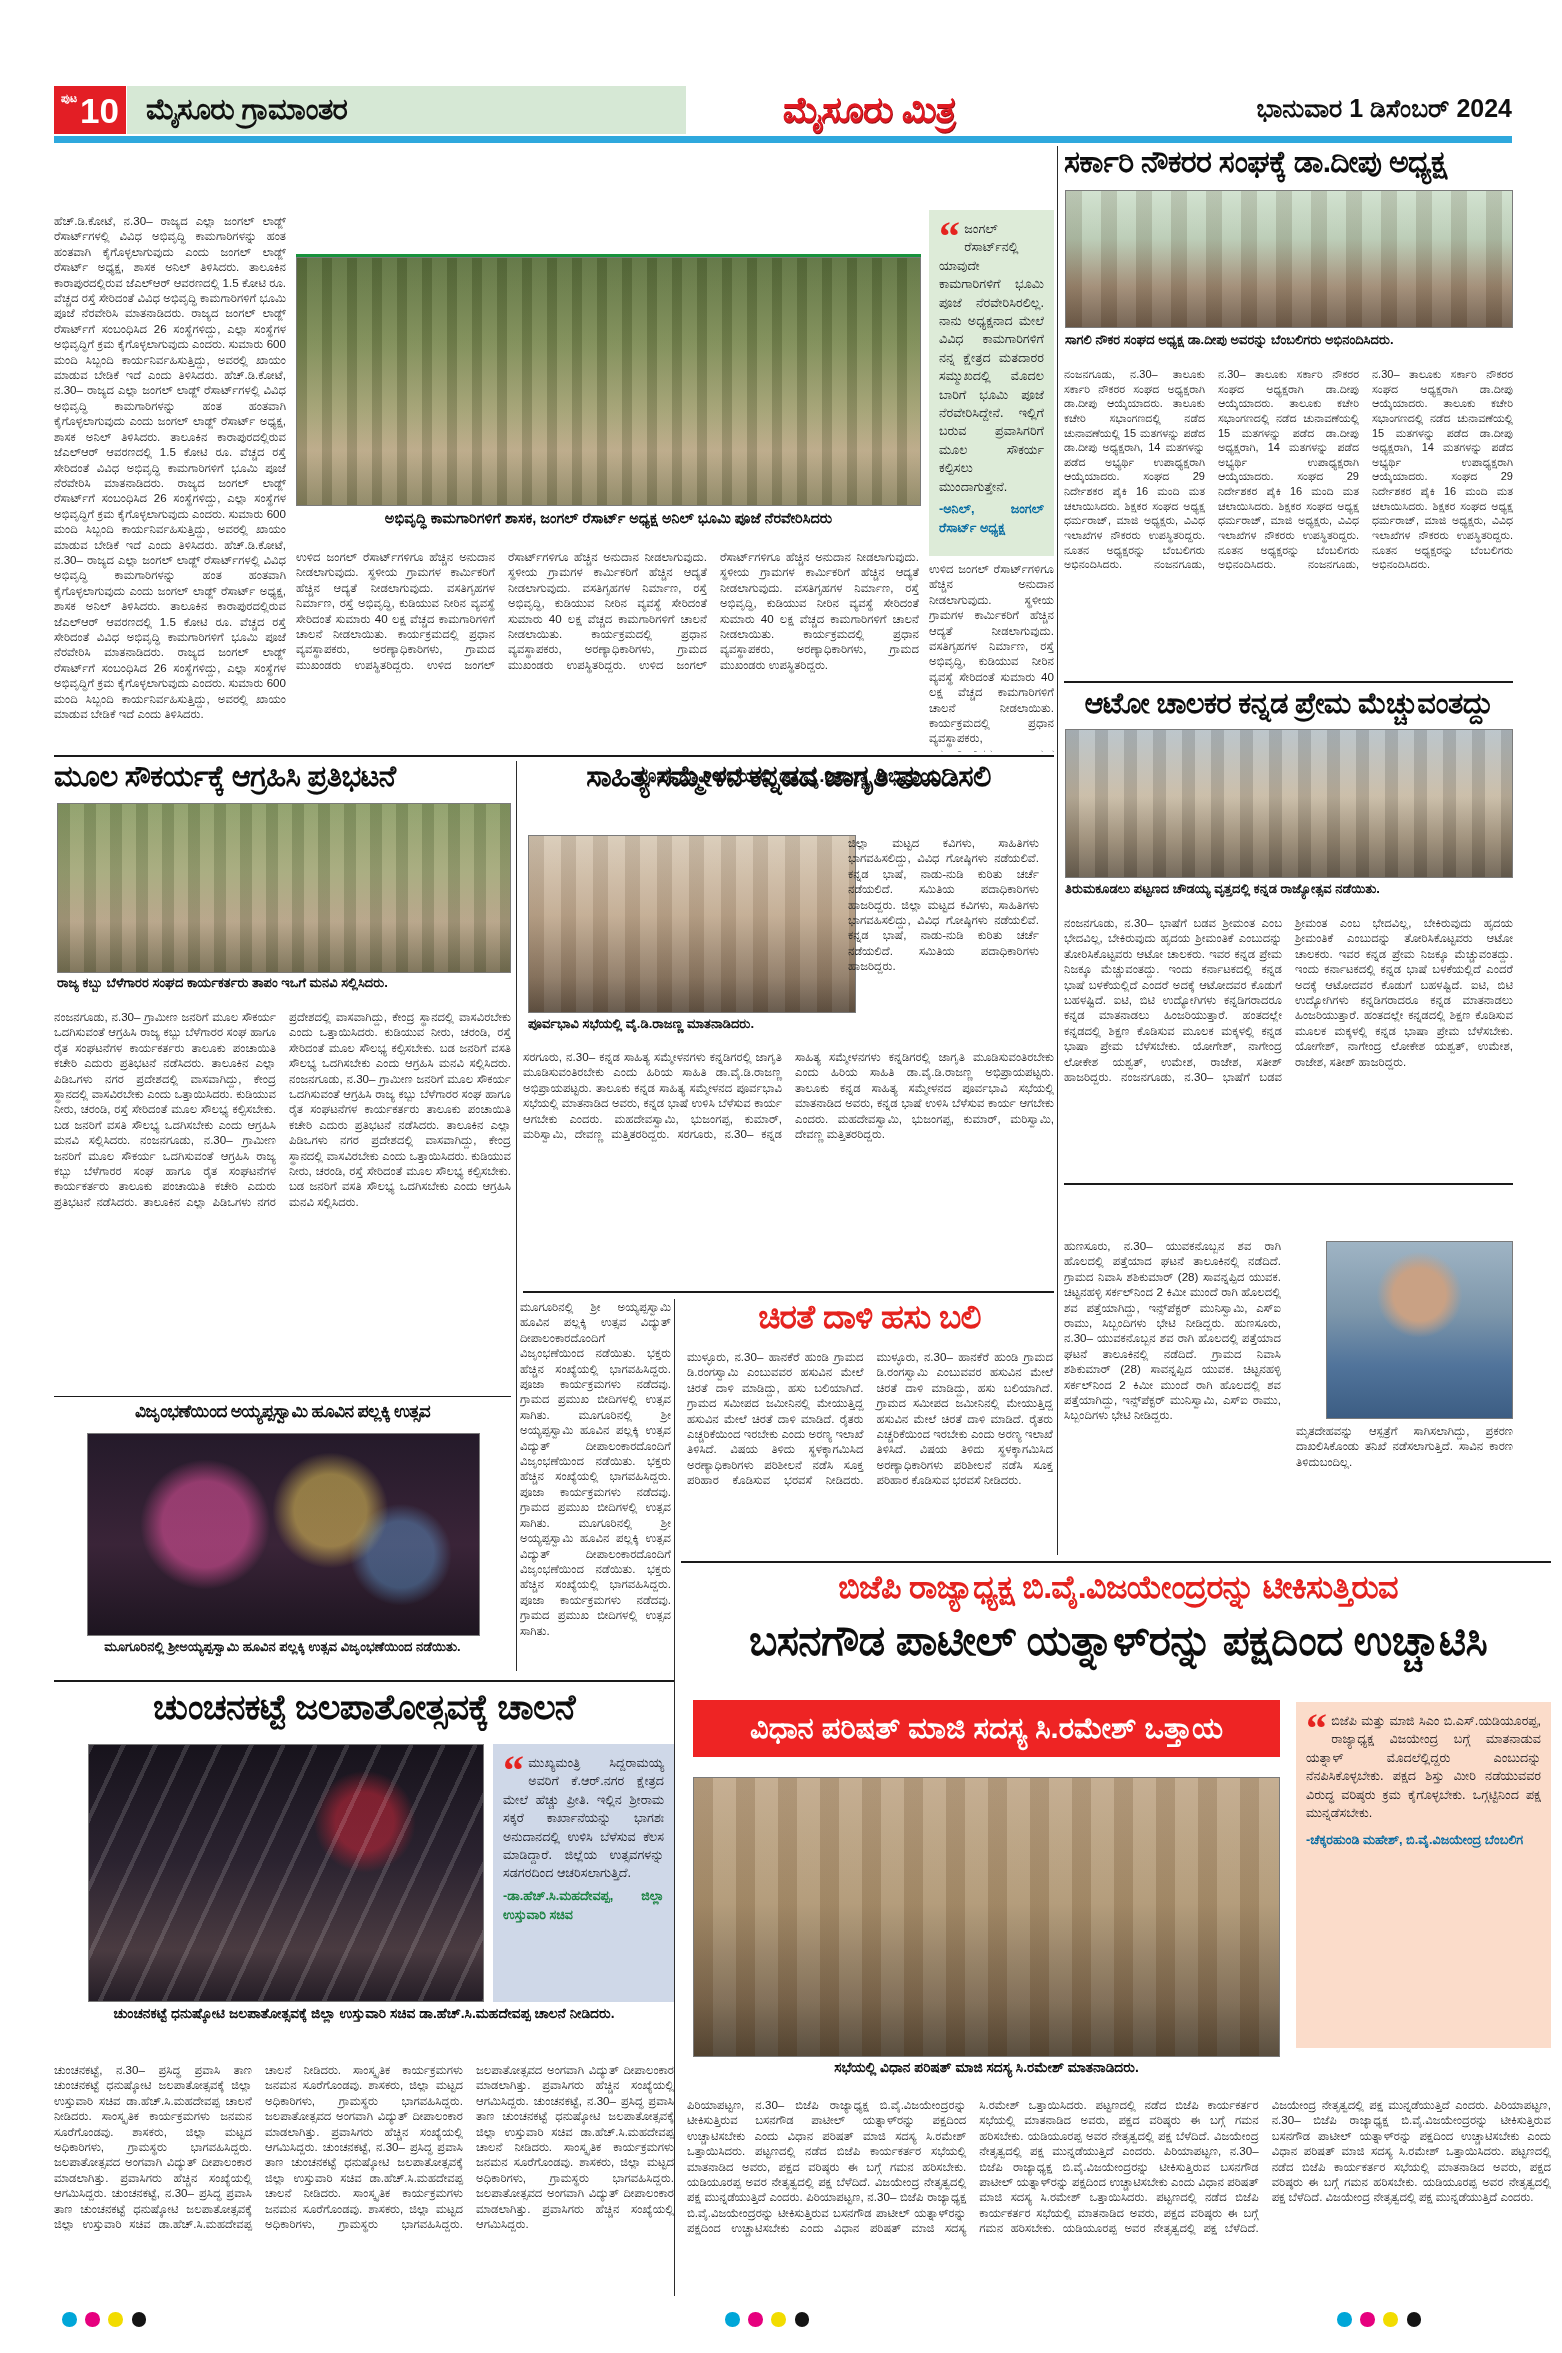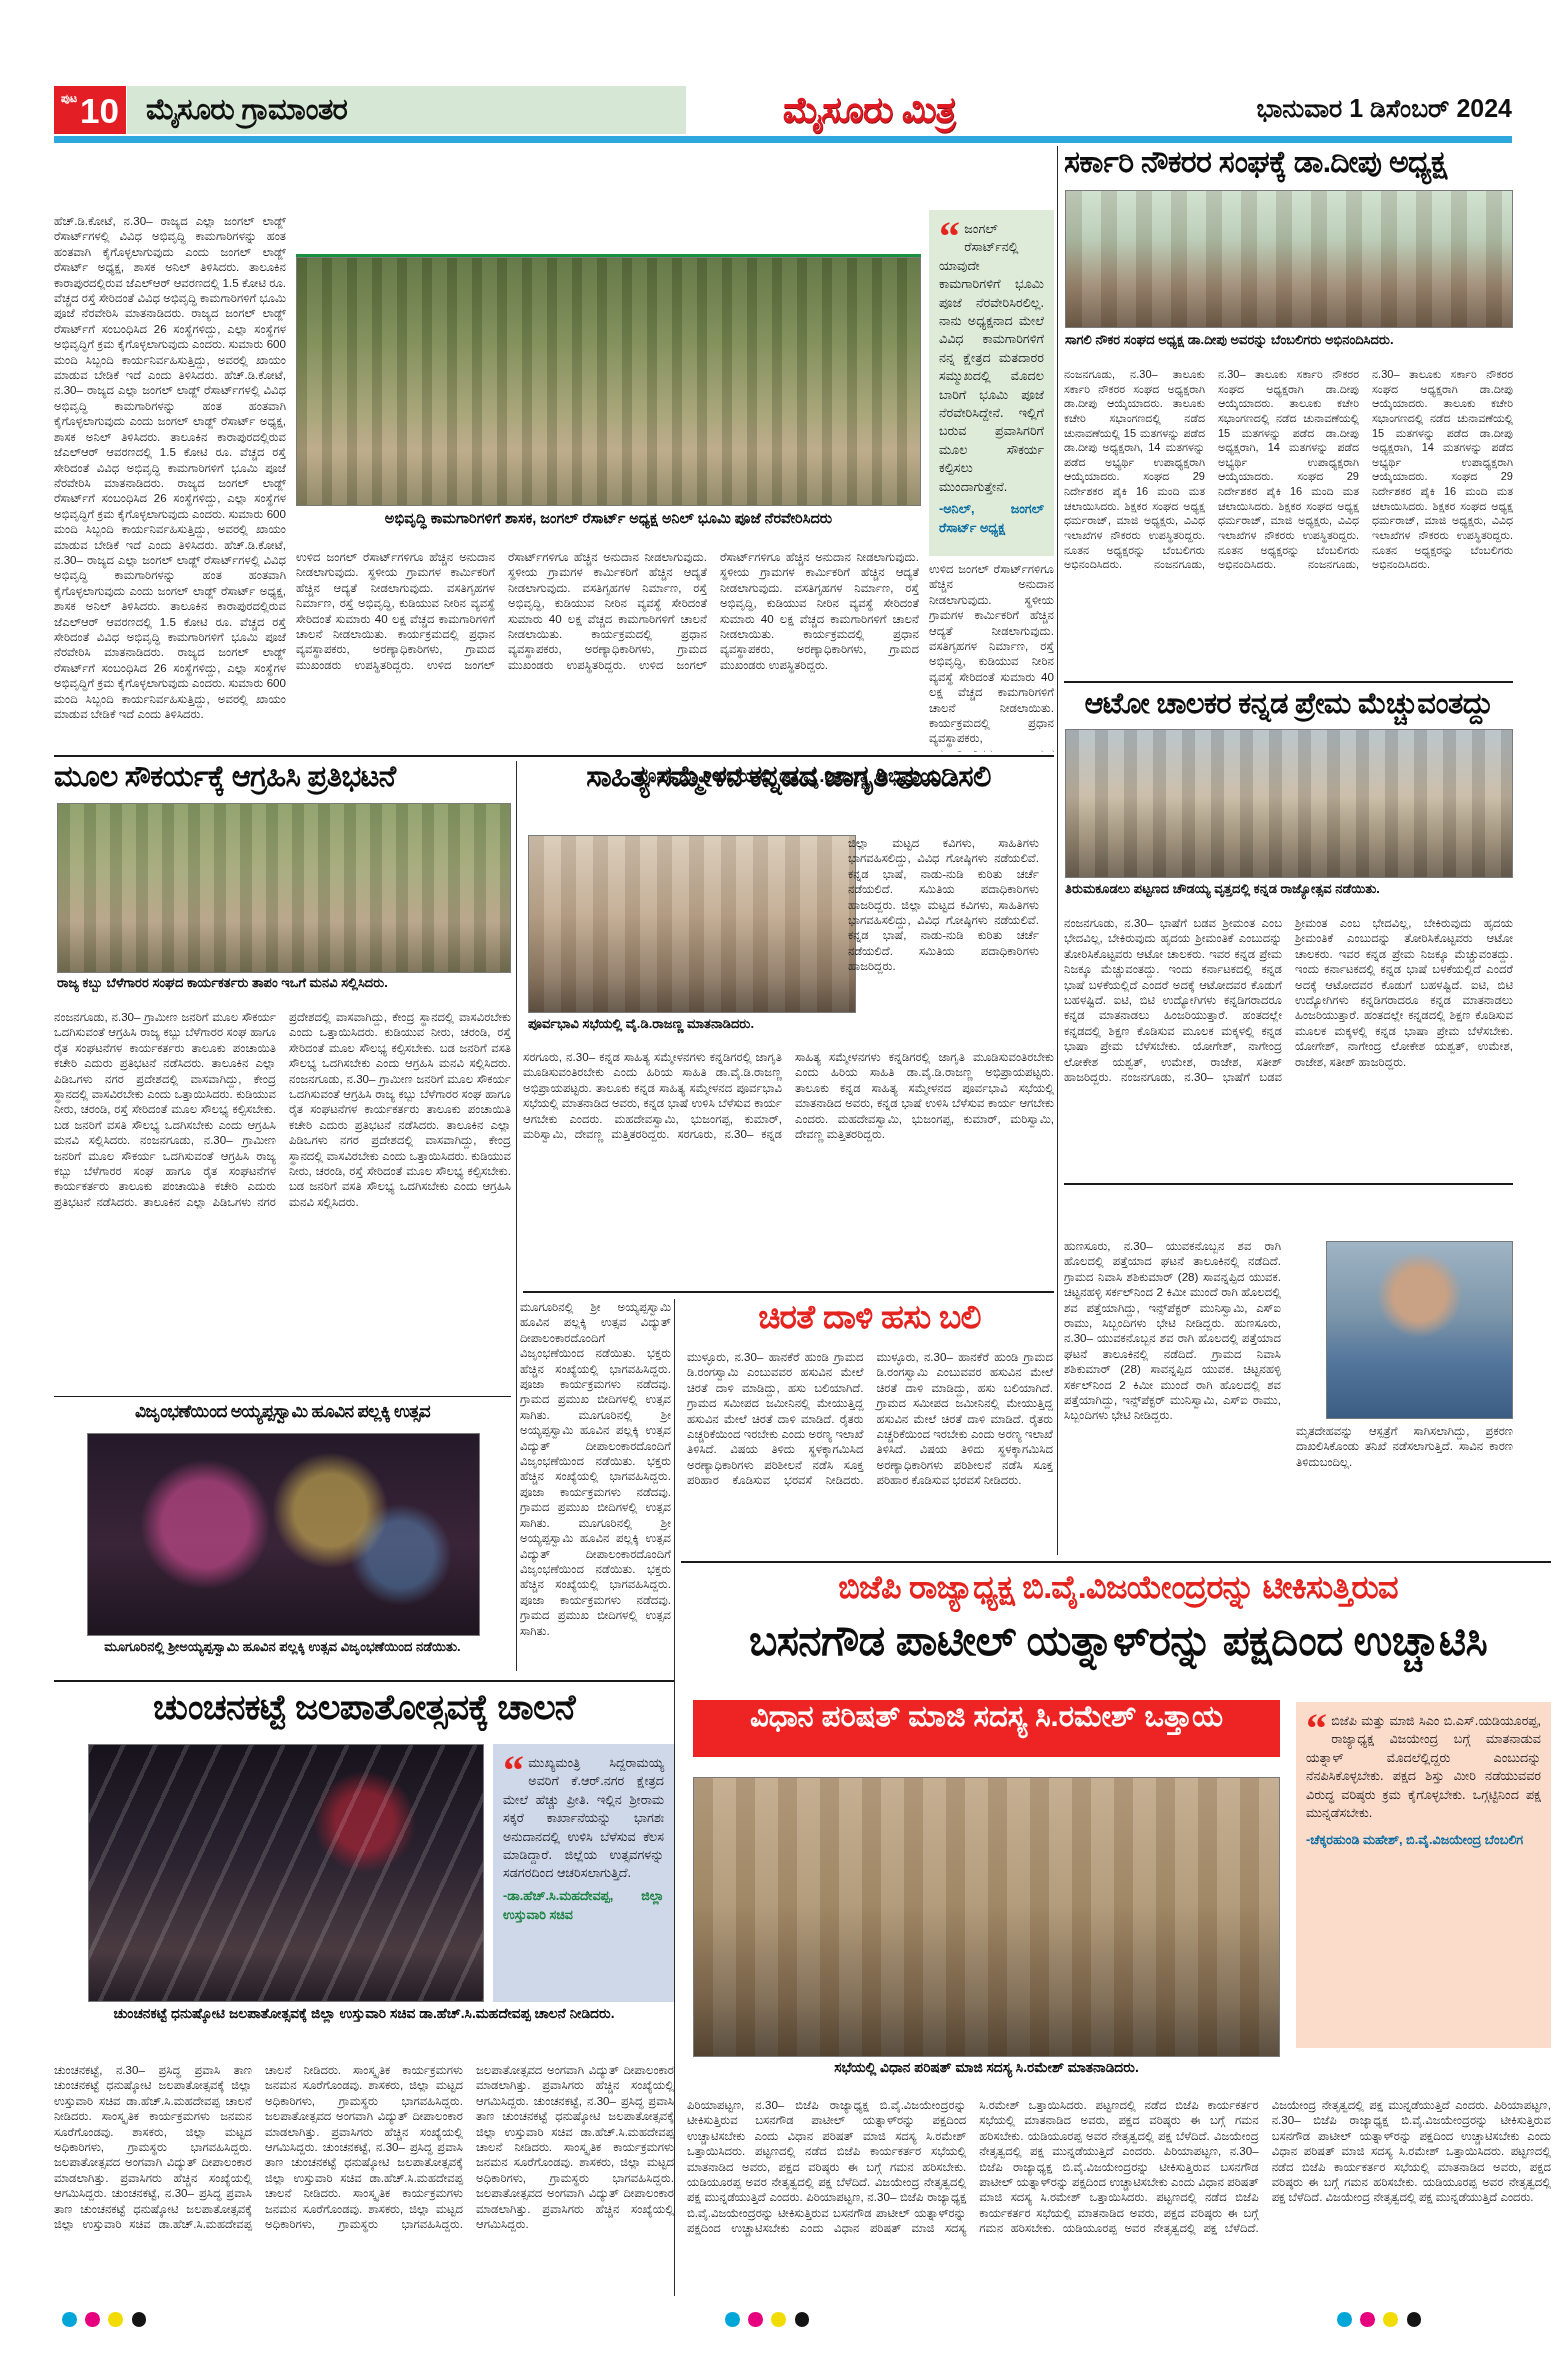--- a/index.html
+++ b/index.html
@@ -128,21 +128,21 @@
 
   <div class="abs body-text" style="left:520px;top:1299px;width:151px;height:372px;">ಮೂಗೂರಿನಲ್ಲಿ ಶ್ರೀ ಅಯ್ಯಪ್ಪಸ್ವಾಮಿ ಹೂವಿನ ಪಲ್ಲಕ್ಕಿ ಉತ್ಸವ ವಿದ್ಯುತ್ ದೀಪಾಲಂಕಾರದೊಂದಿಗೆ ವಿಜೃಂಭಣೆಯಿಂದ ನಡೆಯಿತು. ಭಕ್ತರು ಹೆಚ್ಚಿನ ಸಂಖ್ಯೆಯಲ್ಲಿ ಭಾಗವಹಿಸಿದ್ದರು. ಪೂಜಾ ಕಾರ್ಯಕ್ರಮಗಳು ನಡೆದವು. ಗ್ರಾಮದ ಪ್ರಮುಖ ಬೀದಿಗಳಲ್ಲಿ ಉತ್ಸವ ಸಾಗಿತು. ಮೂಗೂರಿನಲ್ಲಿ ಶ್ರೀ ಅಯ್ಯಪ್ಪಸ್ವಾಮಿ ಹೂವಿನ ಪಲ್ಲಕ್ಕಿ ಉತ್ಸವ ವಿದ್ಯುತ್ ದೀಪಾಲಂಕಾರದೊಂದಿಗೆ ವಿಜೃಂಭಣೆಯಿಂದ ನಡೆಯಿತು. ಭಕ್ತರು ಹೆಚ್ಚಿನ ಸಂಖ್ಯೆಯಲ್ಲಿ ಭಾಗವಹಿಸಿದ್ದರು. ಪೂಜಾ ಕಾರ್ಯಕ್ರಮಗಳು ನಡೆದವು. ಗ್ರಾಮದ ಪ್ರಮುಖ ಬೀದಿಗಳಲ್ಲಿ ಉತ್ಸವ ಸಾಗಿತು. ಮೂಗೂರಿನಲ್ಲಿ ಶ್ರೀ ಅಯ್ಯಪ್ಪಸ್ವಾಮಿ ಹೂವಿನ ಪಲ್ಲಕ್ಕಿ ಉತ್ಸವ ವಿದ್ಯುತ್ ದೀಪಾಲಂಕಾರದೊಂದಿಗೆ ವಿಜೃಂಭಣೆಯಿಂದ ನಡೆಯಿತು. ಭಕ್ತರು ಹೆಚ್ಚಿನ ಸಂಖ್ಯೆಯಲ್ಲಿ ಭಾಗವಹಿಸಿದ್ದರು. ಪೂಜಾ ಕಾರ್ಯಕ್ರಮಗಳು ನಡೆದವು. ಗ್ರಾಮದ ಪ್ರಮುಖ ಬೀದಿಗಳಲ್ಲಿ ಉತ್ಸವ ಸಾಗಿತು.</div>
 
   <div class="abs vrule" style="left:674px;top:1299px;height:997px;"></div>
   <div class="abs hl center" style="left:681px;top:1300px;width:377px;height:42px;font-size:33px;color:#e5231f;">ಚಿರತೆ ದಾಳಿ ಹಸು ಬಲಿ</div>
   <div class="abs body-text cols-2" style="left:687px;top:1349px;width:366px;height:206px;">ಮುಳ್ಳೂರು, ನ.30– ಹಾನಕೆರೆ ಹುಂಡಿ ಗ್ರಾಮದ ಡಿ.ರಂಗಸ್ವಾಮಿ ಎಂಬುವವರ ಹಸುವಿನ ಮೇಲೆ ಚಿರತೆ ದಾಳಿ ಮಾಡಿದ್ದು, ಹಸು ಬಲಿಯಾಗಿದೆ. ಗ್ರಾಮದ ಸಮೀಪದ ಜಮೀನಿನಲ್ಲಿ ಮೇಯುತ್ತಿದ್ದ ಹಸುವಿನ ಮೇಲೆ ಚಿರತೆ ದಾಳಿ ಮಾಡಿದೆ. ರೈತರು ಎಚ್ಚರಿಕೆಯಿಂದ ಇರಬೇಕು ಎಂದು ಅರಣ್ಯ ಇಲಾಖೆ ತಿಳಿಸಿದೆ. ವಿಷಯ ತಿಳಿದು ಸ್ಥಳಕ್ಕಾಗಮಿಸಿದ ಅರಣ್ಯಾಧಿಕಾರಿಗಳು ಪರಿಶೀಲನೆ ನಡೆಸಿ ಸೂಕ್ತ ಪರಿಹಾರ ಕೊಡಿಸುವ ಭರವಸೆ ನೀಡಿದರು. ಮುಳ್ಳೂರು, ನ.30– ಹಾನಕೆರೆ ಹುಂಡಿ ಗ್ರಾಮದ ಡಿ.ರಂಗಸ್ವಾಮಿ ಎಂಬುವವರ ಹಸುವಿನ ಮೇಲೆ ಚಿರತೆ ದಾಳಿ ಮಾಡಿದ್ದು, ಹಸು ಬಲಿಯಾಗಿದೆ. ಗ್ರಾಮದ ಸಮೀಪದ ಜಮೀನಿನಲ್ಲಿ ಮೇಯುತ್ತಿದ್ದ ಹಸುವಿನ ಮೇಲೆ ಚಿರತೆ ದಾಳಿ ಮಾಡಿದೆ. ರೈತರು ಎಚ್ಚರಿಕೆಯಿಂದ ಇರಬೇಕು ಎಂದು ಅರಣ್ಯ ಇಲಾಖೆ ತಿಳಿಸಿದೆ. ವಿಷಯ ತಿಳಿದು ಸ್ಥಳಕ್ಕಾಗಮಿಸಿದ ಅರಣ್ಯಾಧಿಕಾರಿಗಳು ಪರಿಶೀಲನೆ ನಡೆಸಿ ಸೂಕ್ತ ಪರಿಹಾರ ಕೊಡಿಸುವ ಭರವಸೆ ನೀಡಿದರು.</div>
 
   <div class="abs hrule" style="left:681px;top:1561px;width:870px;"></div>
   <div class="abs hl center" style="left:687px;top:1571px;width:862px;height:41px;font-size:32px;color:#e5231f;">ಬಿಜೆಪಿ ರಾಜ್ಯಾಧ್ಯಕ್ಷ ಬಿ.ವೈ.ವಿಜಯೇಂದ್ರರನ್ನು ಟೀಕಿಸುತ್ತಿರುವ</div>
   <div class="abs hl center" style="left:687px;top:1619px;width:862px;height:65px;font-size:42px;">ಬಸನಗೌಡ ಪಾಟೀಲ್ ಯತ್ನಾಳ್‌ರನ್ನು ಪಕ್ಷದಿಂದ ಉಚ್ಚಾಟಿಸಿ</div>
-  <div class="abs" style="left:693px;top:1700px;width:587px;height:57px;background:#ee2424;display:flex;align-items:flex-start;justify-content:center;">
+  <div class="abs" style="left:693px;top:1700px;width:587px;height:57px;background:#ee2424;display:flex;align-items:center;justify-content:center;">
     <span style="color:#fff;font-weight:bold;font-size:29px;">ವಿಧಾನ ಪರಿಷತ್ ಮಾಜಿ ಸದಸ್ಯ ಸಿ.ರಮೇಶ್ ಒತ್ತಾಯ</span>
   </div>
   <div class="abs quote-box" style="left:1296px;top:1702px;width:255px;height:346px;background:#fbdcca;">
     <span class="quote-mark">“</span><span>ಬಿಜೆಪಿ ಮತ್ತು ಮಾಜಿ ಸಿಎಂ ಬಿ.ಎಸ್.ಯಡಿಯೂರಪ್ಪ, ರಾಜ್ಯಾಧ್ಯಕ್ಷ ವಿಜಯೇಂದ್ರ ಬಗ್ಗೆ ಮಾತನಾಡುವ ಯತ್ನಾಳ್ ಮೊದಲೆಲ್ಲಿದ್ದರು ಎಂಬುದನ್ನು ನೆನಪಿಸಿಕೊಳ್ಳಬೇಕು. ಪಕ್ಷದ ಶಿಸ್ತು ಮೀರಿ ನಡೆಯುವವರ ವಿರುದ್ಧ ವರಿಷ್ಠರು ಕ್ರಮ ಕೈಗೊಳ್ಳಬೇಕು. ಒಗ್ಗಟ್ಟಿನಿಂದ ಪಕ್ಷ ಮುನ್ನಡೆಸಬೇಕು.</span>
     <div class="attr-red" style="margin-top:9px;">-ಚೆಕ್ಕರಹುಂಡಿ ಮಹೇಶ್, ಬಿ.ವೈ.ವಿಜಯೇಂದ್ರ ಬೆಂಬಲಿಗ</div>
   </div>
   <div class="abs photo ph-bjp" style="left:693px;top:1777px;width:587px;height:280px;"></div>
   <div class="abs caption center" style="left:693px;top:2060px;width:587px;height:30px;">ಸಭೆಯಲ್ಲಿ ವಿಧಾನ ಪರಿಷತ್ ಮಾಜಿ ಸದಸ್ಯ ಸಿ.ರಮೇಶ್ ಮಾತನಾಡಿದರು.</div>
   <div class="abs body-text cols-3" style="left:687px;top:2097px;width:864px;height:197px;">ಪಿರಿಯಾಪಟ್ಟಣ, ನ.30– ಬಿಜೆಪಿ ರಾಜ್ಯಾಧ್ಯಕ್ಷ ಬಿ.ವೈ.ವಿಜಯೇಂದ್ರರನ್ನು ಟೀಕಿಸುತ್ತಿರುವ ಬಸನಗೌಡ ಪಾಟೀಲ್ ಯತ್ನಾಳ್‌ರನ್ನು ಪಕ್ಷದಿಂದ ಉಚ್ಚಾಟಿಸಬೇಕು ಎಂದು ವಿಧಾನ ಪರಿಷತ್ ಮಾಜಿ ಸದಸ್ಯ ಸಿ.ರಮೇಶ್ ಒತ್ತಾಯಿಸಿದರು. ಪಟ್ಟಣದಲ್ಲಿ ನಡೆದ ಬಿಜೆಪಿ ಕಾರ್ಯಕರ್ತರ ಸಭೆಯಲ್ಲಿ ಮಾತನಾಡಿದ ಅವರು, ಪಕ್ಷದ ವರಿಷ್ಠರು ಈ ಬಗ್ಗೆ ಗಮನ ಹರಿಸಬೇಕು. ಯಡಿಯೂರಪ್ಪ ಅವರ ನೇತೃತ್ವದಲ್ಲಿ ಪಕ್ಷ ಬೆಳೆದಿದೆ. ವಿಜಯೇಂದ್ರ ನೇತೃತ್ವದಲ್ಲಿ ಪಕ್ಷ ಮುನ್ನಡೆಯುತ್ತಿದೆ ಎಂದರು. ಪಿರಿಯಾಪಟ್ಟಣ, ನ.30– ಬಿಜೆಪಿ ರಾಜ್ಯಾಧ್ಯಕ್ಷ ಬಿ.ವೈ.ವಿಜಯೇಂದ್ರರನ್ನು ಟೀಕಿಸುತ್ತಿರುವ ಬಸನಗೌಡ ಪಾಟೀಲ್ ಯತ್ನಾಳ್‌ರನ್ನು ಪಕ್ಷದಿಂದ ಉಚ್ಚಾಟಿಸಬೇಕು ಎಂದು ವಿಧಾನ ಪರಿಷತ್ ಮಾಜಿ ಸದಸ್ಯ ಸಿ.ರಮೇಶ್ ಒತ್ತಾಯಿಸಿದರು. ಪಟ್ಟಣದಲ್ಲಿ ನಡೆದ ಬಿಜೆಪಿ ಕಾರ್ಯಕರ್ತರ ಸಭೆಯಲ್ಲಿ ಮಾತನಾಡಿದ ಅವರು, ಪಕ್ಷದ ವರಿಷ್ಠರು ಈ ಬಗ್ಗೆ ಗಮನ ಹರಿಸಬೇಕು. ಯಡಿಯೂರಪ್ಪ ಅವರ ನೇತೃತ್ವದಲ್ಲಿ ಪಕ್ಷ ಬೆಳೆದಿದೆ. ವಿಜಯೇಂದ್ರ ನೇತೃತ್ವದಲ್ಲಿ ಪಕ್ಷ ಮುನ್ನಡೆಯುತ್ತಿದೆ ಎಂದರು. ಪಿರಿಯಾಪಟ್ಟಣ, ನ.30– ಬಿಜೆಪಿ ರಾಜ್ಯಾಧ್ಯಕ್ಷ ಬಿ.ವೈ.ವಿಜಯೇಂದ್ರರನ್ನು ಟೀಕಿಸುತ್ತಿರುವ ಬಸನಗೌಡ ಪಾಟೀಲ್ ಯತ್ನಾಳ್‌ರನ್ನು ಪಕ್ಷದಿಂದ ಉಚ್ಚಾಟಿಸಬೇಕು ಎಂದು ವಿಧಾನ ಪರಿಷತ್ ಮಾಜಿ ಸದಸ್ಯ ಸಿ.ರಮೇಶ್ ಒತ್ತಾಯಿಸಿದರು. ಪಟ್ಟಣದಲ್ಲಿ ನಡೆದ ಬಿಜೆಪಿ ಕಾರ್ಯಕರ್ತರ ಸಭೆಯಲ್ಲಿ ಮಾತನಾಡಿದ ಅವರು, ಪಕ್ಷದ ವರಿಷ್ಠರು ಈ ಬಗ್ಗೆ ಗಮನ ಹರಿಸಬೇಕು. ಯಡಿಯೂರಪ್ಪ ಅವರ ನೇತೃತ್ವದಲ್ಲಿ ಪಕ್ಷ ಬೆಳೆದಿದೆ. ವಿಜಯೇಂದ್ರ ನೇತೃತ್ವದಲ್ಲಿ ಪಕ್ಷ ಮುನ್ನಡೆಯುತ್ತಿದೆ ಎಂದರು. ಪಿರಿಯಾಪಟ್ಟಣ, ನ.30– ಬಿಜೆಪಿ ರಾಜ್ಯಾಧ್ಯಕ್ಷ ಬಿ.ವೈ.ವಿಜಯೇಂದ್ರರನ್ನು ಟೀಕಿಸುತ್ತಿರುವ ಬಸನಗೌಡ ಪಾಟೀಲ್ ಯತ್ನಾಳ್‌ರನ್ನು ಪಕ್ಷದಿಂದ ಉಚ್ಚಾಟಿಸಬೇಕು ಎಂದು ವಿಧಾನ ಪರಿಷತ್ ಮಾಜಿ ಸದಸ್ಯ ಸಿ.ರಮೇಶ್ ಒತ್ತಾಯಿಸಿದರು. ಪಟ್ಟಣದಲ್ಲಿ ನಡೆದ ಬಿಜೆಪಿ ಕಾರ್ಯಕರ್ತರ ಸಭೆಯಲ್ಲಿ ಮಾತನಾಡಿದ ಅವರು, ಪಕ್ಷದ ವರಿಷ್ಠರು ಈ ಬಗ್ಗೆ ಗಮನ ಹರಿಸಬೇಕು. ಯಡಿಯೂರಪ್ಪ ಅವರ ನೇತೃತ್ವದಲ್ಲಿ ಪಕ್ಷ ಬೆಳೆದಿದೆ. ವಿಜಯೇಂದ್ರ ನೇತೃತ್ವದಲ್ಲಿ ಪಕ್ಷ ಮುನ್ನಡೆಯುತ್ತಿದೆ ಎಂದರು.</div>
 

